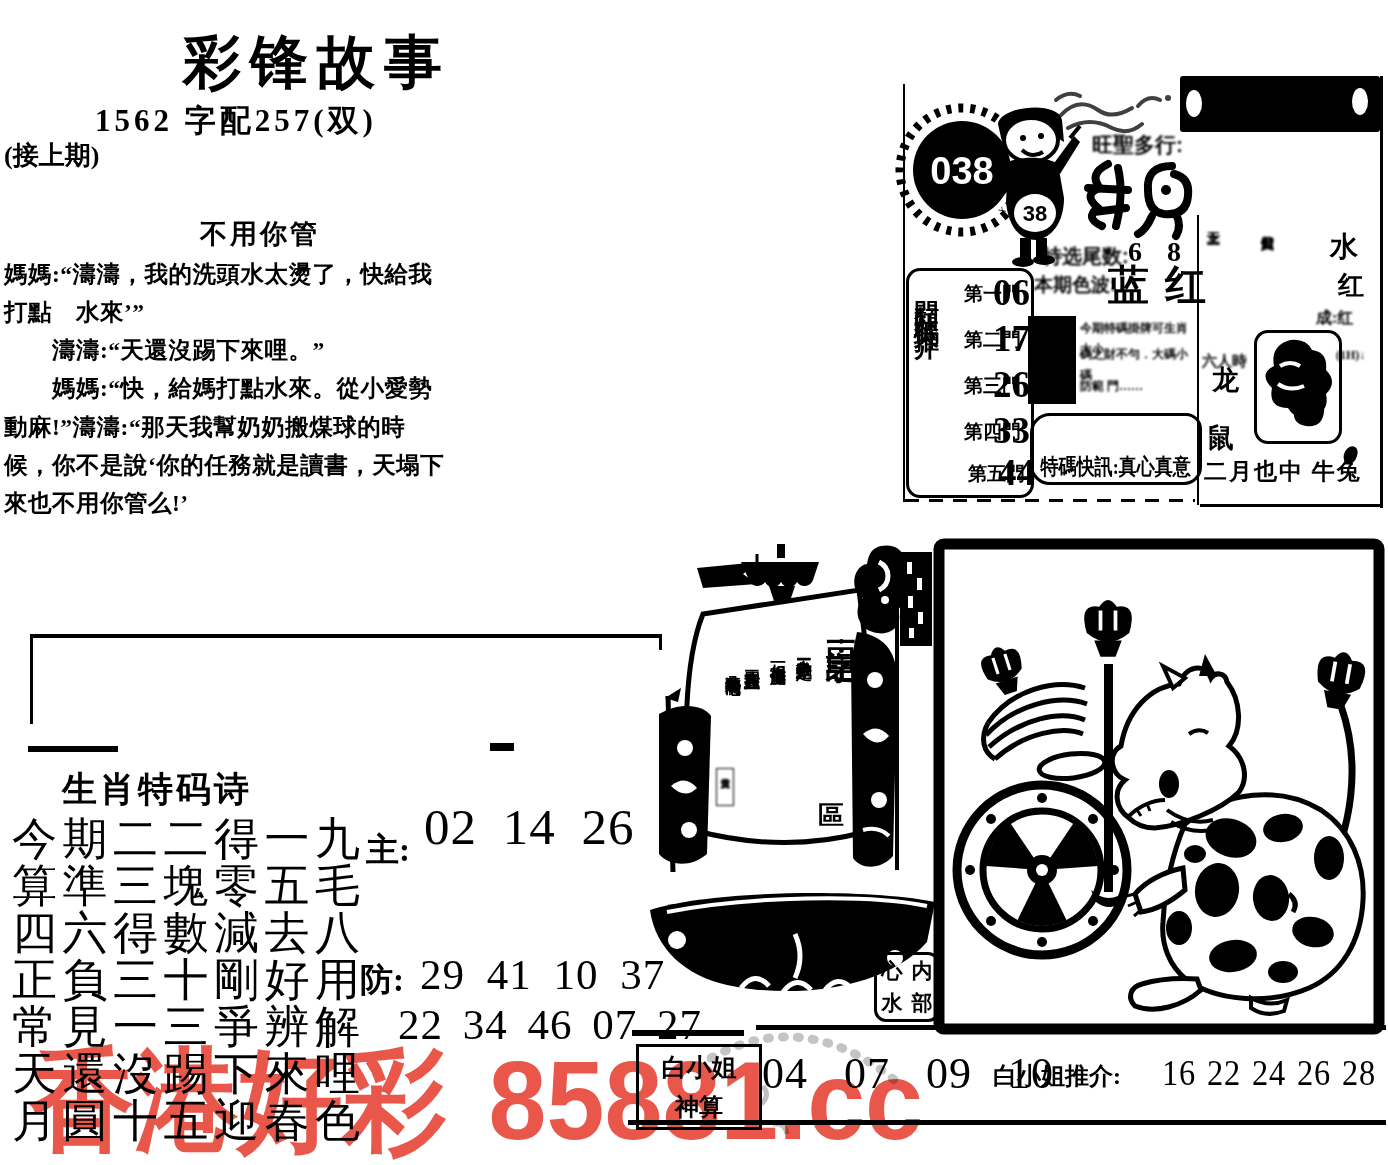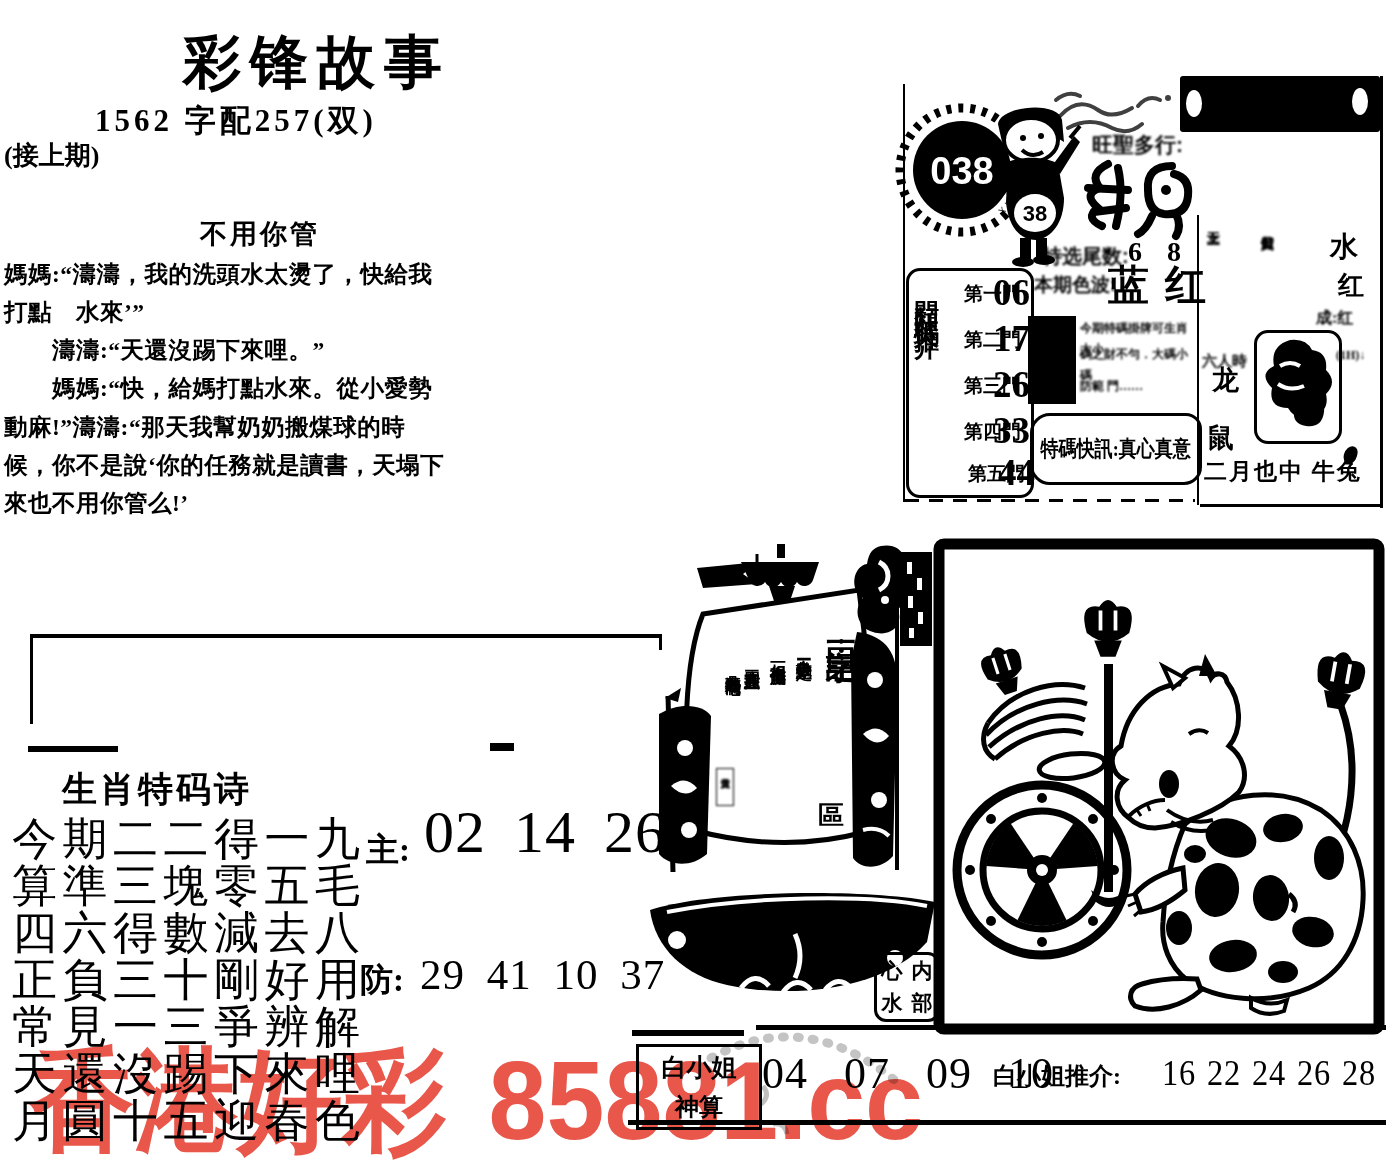--- a/index.html
+++ b/index.html
@@ -124,21 +124,21 @@
   <div class="abs ser gaterow-label" style="left:944px;top:419px;">第四門</div>
   <div class="abs gaterow-val" style="left:993px;top:409px;">33</div>
   <div class="abs ser gaterow-label" style="left:948px;top:461px;">第五門</div>
   <div class="abs gaterow-val" style="left:998px;top:451px;">44</div>
 
   <div class="abs" style="left:1028px;top:316px;width:48px;height:88px;background:#000;"></div>
   <div class="abs ser b12" style="left:1080px;top:318px;width:118px;font-size:12px;font-weight:700;line-height:21px;">今期特碼掛牌可生肖大小</div>
   <div class="abs ser b12" style="left:1080px;top:344px;width:118px;font-size:12px;font-weight:700;line-height:21px;">碼之財不勻．大碼小碼</div>
   <div class="abs ser b12" style="left:1080px;top:376px;width:118px;font-size:12px;font-weight:700;line-height:21px;">防範  門……</div>
 
-  <div class="abs" style="left:1030px;top:413px;width:166px;height:66px;border:3.5px solid #000;border-radius:20px 16px 18px 20px;display:flex;align-items:center;justify-content:center;">
+  <div class="abs" style="left:1030px;top:413px;width:166px;height:66px;border:3.5px solid #000;border-radius:20px 16px 18px 20px;display:flex;align-items:flex-end;justify-content:center;">
     <span class="ser" style="font-size:22px;font-weight:700;white-space:nowrap;transform:scaleX(.82);">特碼快訊:真心真意</span>
   </div>
 
   <div class="abs ser b12 vert" style="left:1204px;top:222px;height:86px;font-size:13px;font-weight:700;">女三上</div>
   <div class="abs ser b12 vert" style="left:1258px;top:226px;height:104px;font-size:13px;font-weight:700;">灯寅以分们</div>
   <div class="abs ser b03" style="left:1330px;top:228px;font-size:28px;font-weight:700;">水</div>
   <div class="abs ser b05" style="left:1338px;top:268px;font-size:26px;font-weight:700;">红</div>
   <div class="abs ser b12" style="left:1316px;top:308px;font-size:16px;font-weight:700;">成:红</div>
   <div class="abs ser b08" style="left:1202px;top:352px;font-size:15px;font-weight:700;">六人時</div>
   <div class="abs ser b03" style="left:1212px;top:362px;font-size:27px;font-weight:700;">龙</div>
@@ -162,23 +162,24 @@
   <div class="abs ser" style="left:62px;top:766px;font-size:35px;font-weight:900;letter-spacing:3px;">生肖特码诗</div>
   <div class="abs ser poemline" style="left:12px;top:816px;">今期二二得一九</div>
   <div class="abs ser poemline" style="left:12px;top:863px;">算準三塊零五毛</div>
   <div class="abs ser poemline" style="left:12px;top:910px;">四六得數減去八</div>
   <div class="abs ser poemline" style="left:12px;top:957px;">正負三十剛好用</div>
   <div class="abs ser poemline" style="left:12px;top:1004px;">常見一三爭辨解</div>
   <div class="abs ser poemline" style="left:12px;top:1051px;">天還沒踢下來哩</div>
   <div class="abs ser poemline" style="left:12px;top:1098px;">月圓十五迎春色</div>
 
   <div class="abs ser" style="left:366px;top:828px;font-size:33px;font-weight:700;">主:</div>
-  <div class="abs ser numbig" style="left:424px;top:798px;font-size:60px;word-spacing:12px;text-align:center;">02 14 26</div>
+  <div class="abs ser numbig" style="left:424px;top:798px;font-size:51px;word-spacing:12px;text-align:center;">02 14 26</div>
   <div class="abs ser" style="left:360px;top:958px;font-size:33px;font-weight:700;">防:</div>
   <div class="abs ser numbig" style="left:420px;top:950px;font-size:43px;word-spacing:10px;">29 41 10 37</div>
+  <div class="abs ser numbig" style="left:398px;top:1000px;font-size:43px;word-spacing:8px;">22 34 46 07 27</div>
 
   <svg class="abs" style="left:645px;top:538px;" width="300" height="600" viewBox="0 0 300 600">
     <path d="M52,30 L114,24 L98,36 L112,46 L58,50 Z" fill="#000"></path>
     <path d="M112,24 l0,-8" stroke="#000" stroke-width="3"></path>
     <path d="M132,6 l8,0 l0,14 l-8,0 Z" fill="#000"></path>
     <path d="M96,24 h78 l-6,18 a9,9 0 0 1 -16,2 a9,9 0 0 1 -16,0 a9,9 0 0 1 -16,0 a9,9 0 0 1 -16,-2 Z" fill="#000"></path>
     <path d="M124,48 h26 l-6,18 h-14 Z" fill="#000"></path>
     <path d="M136,60 h8 l4,18 h-14 Z" fill="#000"></path>
     <path d="M48,292 C36,212 40,120 58,76 L214,52 C226,140 228,222 220,294 C160,310 100,306 48,292 Z" fill="#fff" stroke="#000" stroke-width="5"></path>
     <path d="M20,160 l16,-10 l-3,14 Z" fill="#000"></path>

